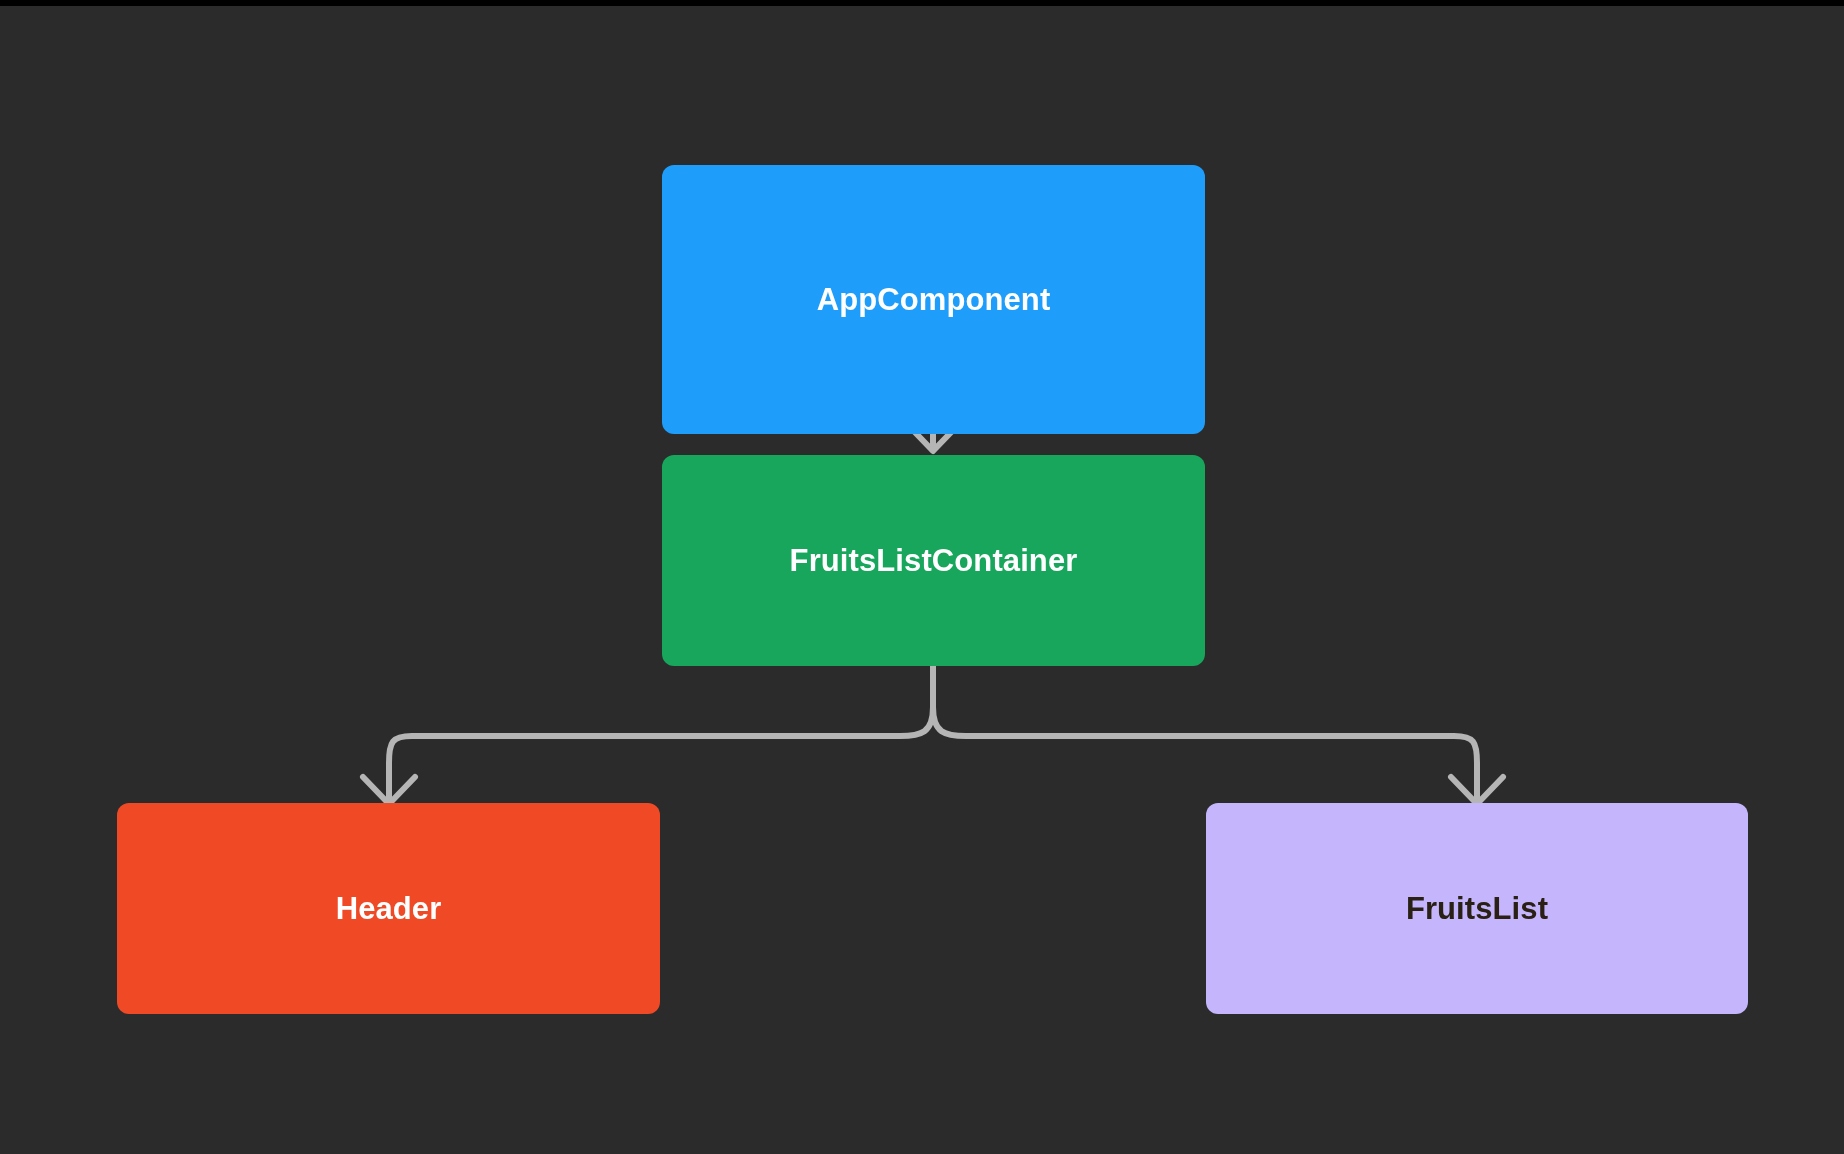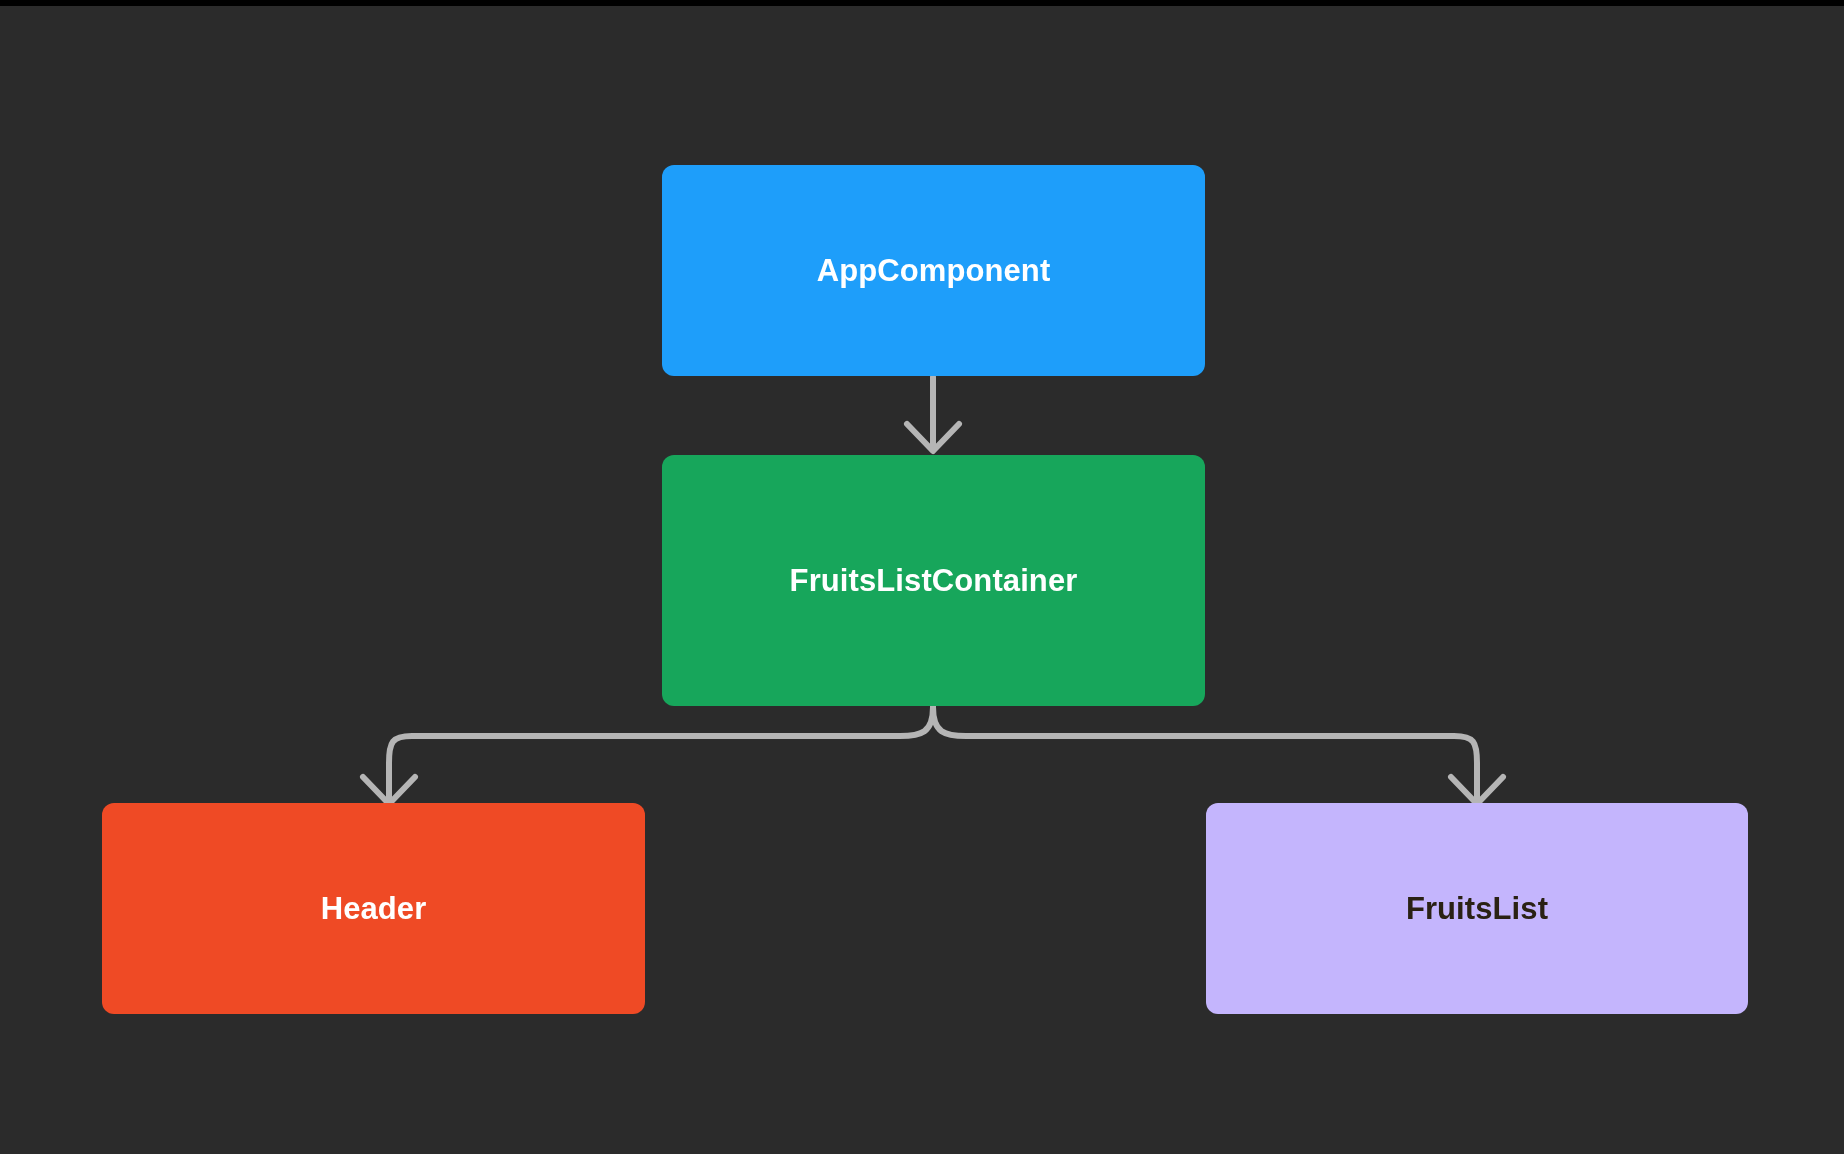--- a/index.html
+++ b/index.html
@@ -56,30 +56,30 @@
     line-height: 1;
     text-align: center;
     white-space: nowrap;
   }
 
   
   #node-app {
     left: 662px;
     top: 165px;
     width: 543px;
-    height: 211px;
+    height: 269px;
   }
   #node-container {
     left: 662px;
     top: 455px;
     width: 543px;
-    height: 251px;
+    height: 211px;
   }
   #node-header {
-    left: 102px;
+    left: 117px;
     top: 803px;
     width: 543px;
     height: 211px;
   }
   #node-fruitslist {
     left: 1206px;
     top: 803px;
     width: 542px;
     height: 211px;
   }

